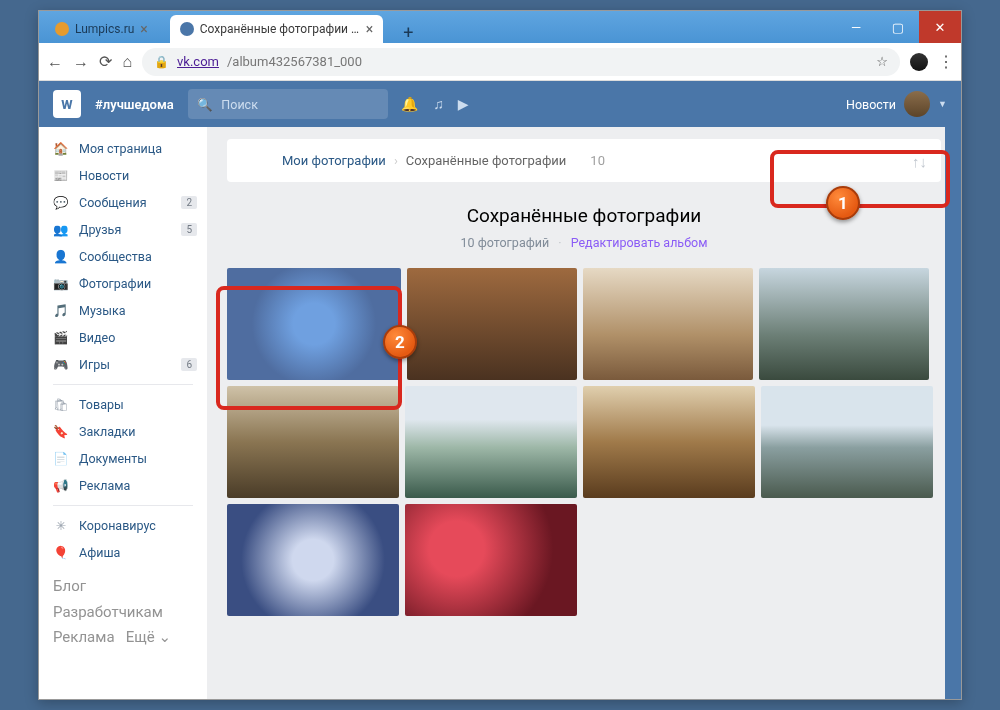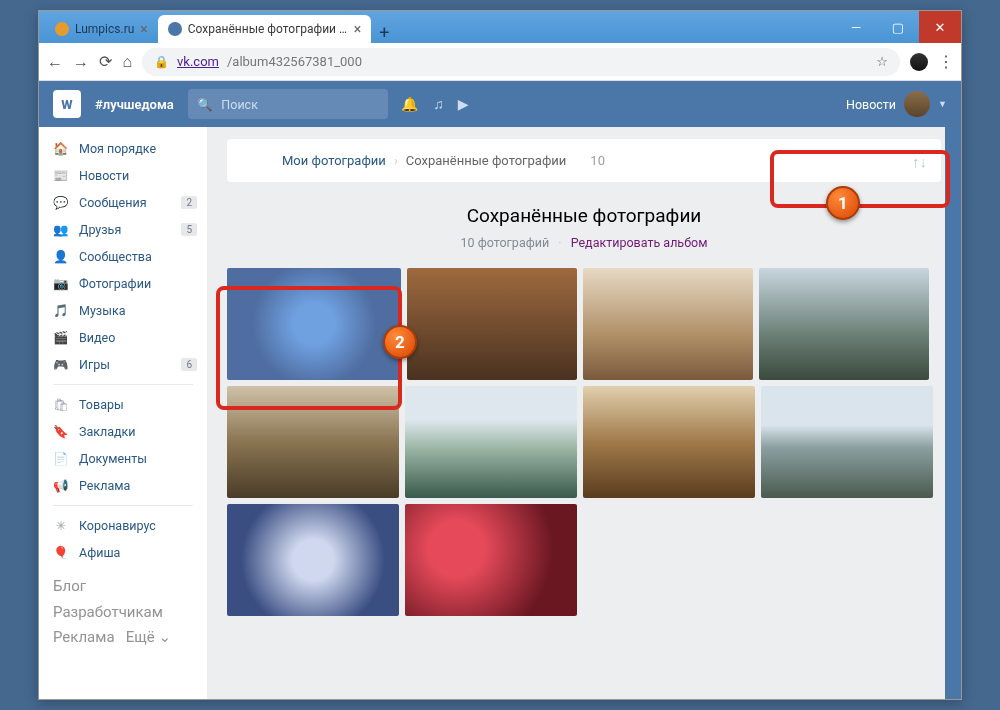--- a/index.html
+++ b/index.html
@@ -2,21 +2,21 @@
 <html><head>
 <meta charset="utf-8">
 <style>
 * { margin: 0; padding: 0; box-sizing: border-box; font-family: -apple-system, BlinkMacSystemFont, "Segoe UI", Roboto, Arial, sans-serif; }
 body { background: #45688e; width: 1000px; height: 710px; overflow: hidden; position: relative; }
 
 
 .browser-window { position: absolute; top: 10px; left: 38px; right: 38px; bottom: 10px; background: #fff; border: 1px solid #999; box-shadow: 0 3px 12px rgba(0,0,0,0.25); display: flex; flex-direction: column; }
 
 .titlebar { height: 32px; background: linear-gradient(#5fa5e0,#4a94d4); display: flex; align-items: stretch; }
-.titlebar-tabs { display: flex; align-items: flex-end; flex: 1; padding-left: 6px; gap: 0; padding-top: 4px;}
+.titlebar-tabs { display: flex; align-items: flex-end; flex: 1; padding-left: 6px; gap: 12px; padding-top: 4px;}
 .tab { display: flex; align-items: center; height: 28px; padding: 0 10px; font-size: 12px; color: #3a3a3a; gap: 6px; border-radius: 6px 6px 0 0; max-width: 230px; }
 .tab .favicon { width: 14px; height: 14px; border-radius: 50%; }
 .tab .t-close { color: #666; font-size: 14px; line-height: 1; cursor: pointer; }
 .tab.inactive { background: transparent; color:#1b3a57}
 .tab.active { background: #fff; }
 .tab .label { white-space: nowrap; overflow: hidden; text-overflow: ellipsis; max-width: 160px; }
 .newtab { width: 26px; display:flex;align-items:center;justify-content:center;color:#1b3a57;font-size:18px;cursor:pointer;}
 .win-controls { display: flex; align-items:stretch;}
 .win-btn { width: 42px; display:flex;align-items:center;justify-content:center;color:#fff;font-size:13px;cursor:pointer;}
 .win-btn.close { background:#c0392b;}
@@ -55,21 +55,21 @@
 .main { flex:1; padding:12px 20px; overflow:auto;}
 .crumb-row { background:#fff; border-radius:4px; padding:14px 20px; display:flex; align-items:center; gap:8px; font-size:13px; color:#656565; position:relative;}
 .crumb-row .link { color:#2a5885; cursor:pointer;margin-left:35px;}
 .crumb-row .sep { color:#ccc; }
 .crumb-row .count { color:#a0a0a0; margin-left:16px;}
 .sort-btn { position:absolute; right:14px; top:14px; color:#c1c7cf; font-size:15px; cursor:pointer; font-weight:bold;}
 .tooltip { position:absolute; right:6px; top:-14px; background:rgba(20,20,20,0.9); color:#fff; font-size:11px; padding:5px 9px; border-radius:3px; white-space:nowrap;}
 
 .album-title { text-align:center; margin-top:22px; font-size:19px; color:#000; font-weight:400;}
 .album-sub { text-align:center; margin-top:8px; font-size:12.5px; color:#818c99;}
-.album-sub .edit { color:#701a75; cursor:pointer; }
+.album-sub .edit { color:#8b5cf6; cursor:pointer; }
 .album-sub .dot { margin:0 6px; color:#c3c7cc;}
 
 .grid { margin-top:18px; display:flex; flex-wrap:wrap; gap:6px;}
 .thumb { height:112px; border-radius:2px; background-size:cover; background-position:center;}
 
 .hl-box { position:absolute; border:4px solid #d9281e; border-radius:8px; pointer-events:none;}
 .hl-badge { position:absolute; width:34px;height:34px; border-radius:50%; background:radial-gradient(circle at 35% 30%, #ff8a3a, #e55a12 70%); border:2px solid #a83c0b; color:#fff; display:flex;align-items:center;justify-content:center; font-weight:700; font-size:17px; box-shadow:0 2px 4px rgba(0,0,0,0.4);}
 
 .statusbar { position:absolute; left:0; bottom:0; background:#f3f3f3; border:1px solid #ccc; border-left:none; border-bottom:none; font-size:11px; color:#555; padding:3px 10px;}
 
@@ -148,21 +148,21 @@
         <span class="user-ava"></span>
         <span class="caret">▼</span>
       </div>
     </div>
 
     <div class="vk-body">
       <div class="sidebar">
         <div id="sb1">
             <div class="sb-item">
               <span class="ico">🏠</span>
-              <span>Моя порядке</span>
+              <span>Моя страница</span>
             </div>
             <div class="sb-item">
               <span class="ico">📰</span>
               <span>Новости</span>
             </div>
             <div class="sb-item">
               <span class="ico">💬</span>
               <span>Сообщения</span>
               <span class="badge">2</span>
             </div>

